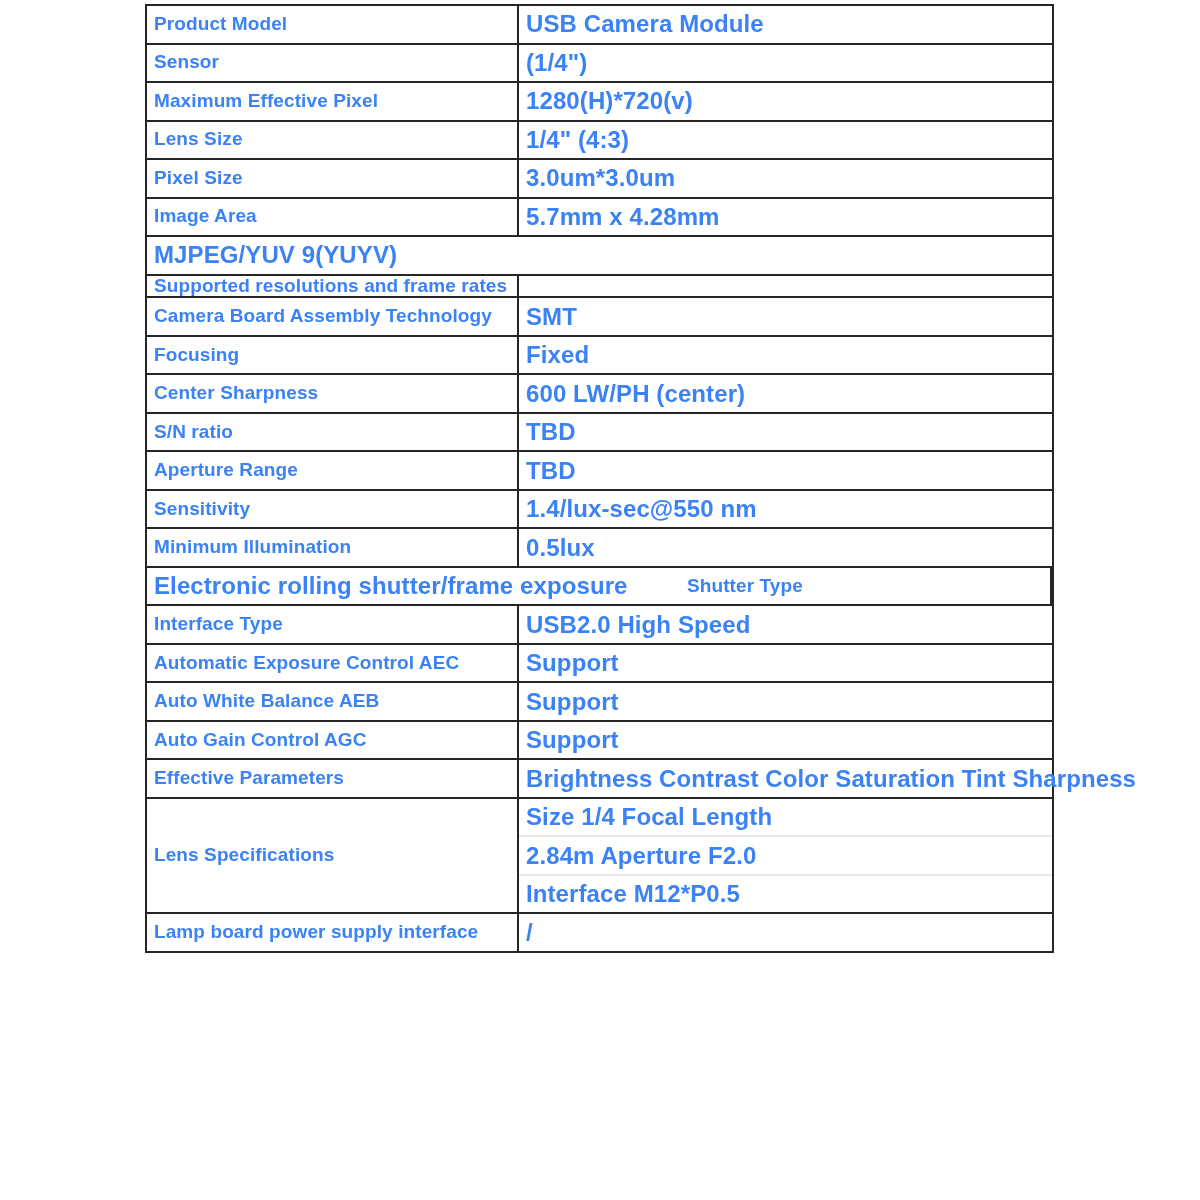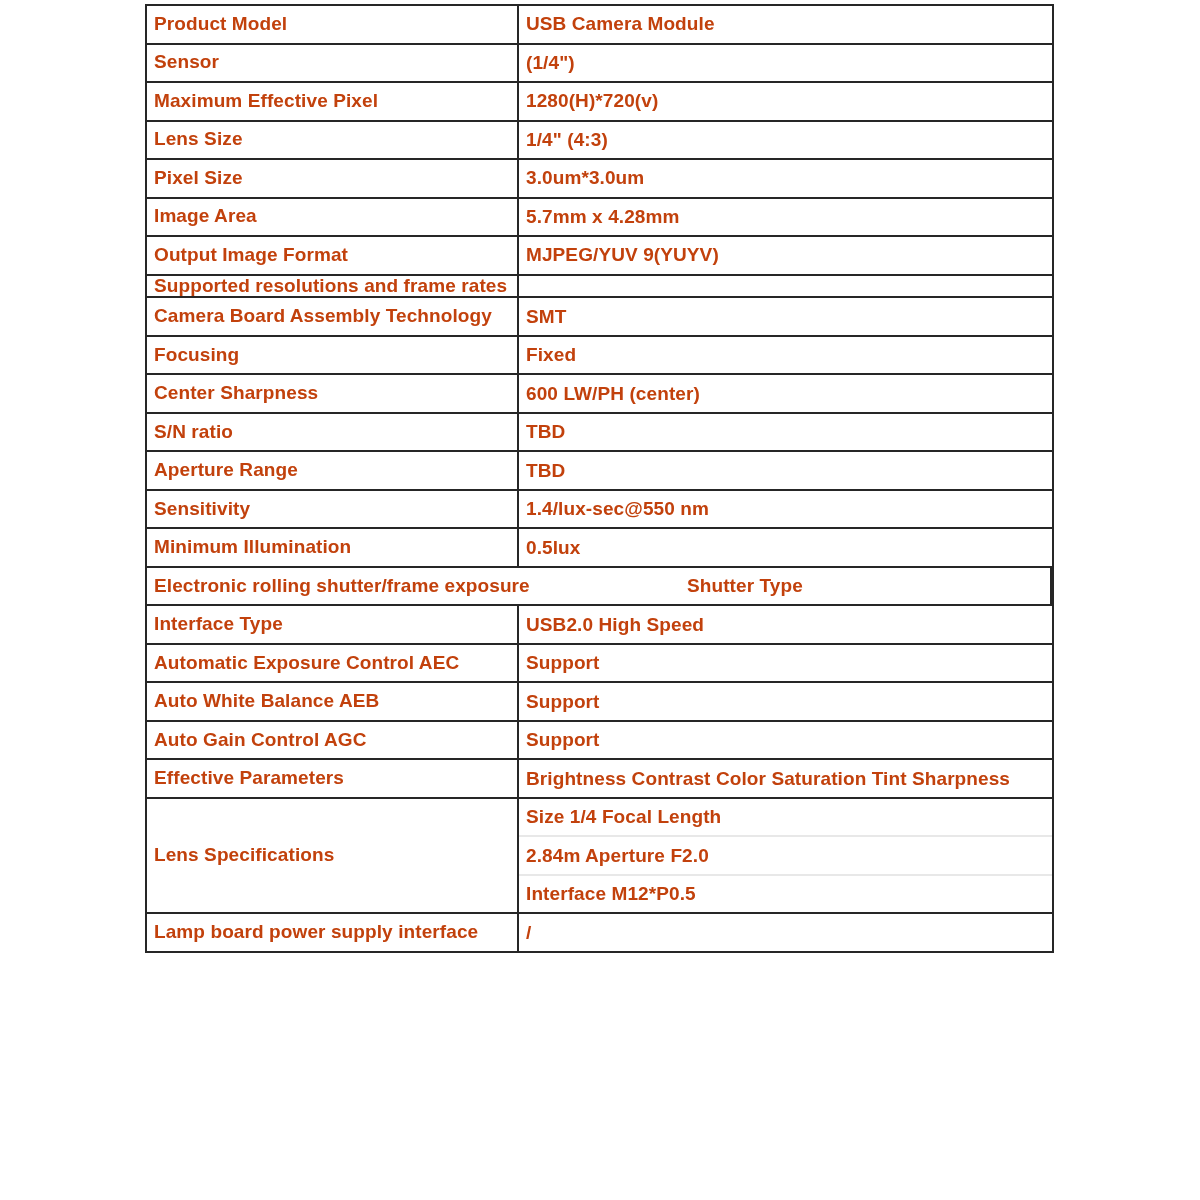--- a/index.html
+++ b/index.html
@@ -6,21 +6,21 @@
     margin: 0;
     padding: 0;
     background: #ffffff;
   }
   .canvas {
     position: relative;
     width: 1200px;
     height: 1200px;
     background: #ffffff;
     font-family: "Liberation Sans", sans-serif;
-    color: #c2410c;
+    color: #3b82f6;
     overflow: hidden;
   }
   .spec-table {
     position: absolute;
     left: 145px;
     top: 4px;
     width: 909px;
     border: 2px solid #262626;
     background: #ffffff;
     box-sizing: border-box;
@@ -52,21 +52,21 @@
     flex: 1 1 auto;
     display: flex;
     flex-direction: column;
     justify-content: center;
   }
   .vline {
     height: 36.5px;
     display: flex;
     align-items: center;
     padding: 0 4px 0 7px;
-    font-size: 19px;
+    font-size: 24px;
     font-weight: 600;
     letter-spacing: 0.1px;
     white-space: nowrap;
   }
   .vline + .vline {
     border-top: 2px solid #e8e8e8;
   }
 </style>
 </head>
 <body>
@@ -110,21 +110,20 @@
     </div>
 
     <div class="row">
       <div class="cell label-cell">Image Area</div>
       <div class="cell value-cell">
         <div class="vline">5.7mm x 4.28mm</div>
       </div>
     </div>
 
     <div class="row">
-      <div class="cell label-cell">Output Image Format</div>
       <div class="cell value-cell">
         <div class="vline">MJPEG/YUV 9(YUYV)</div>
       </div>
     </div>
 
     <div class="row">
       <div class="cell label-cell">Supported resolutions and frame rates</div>
     </div>
 
     <div class="row">

